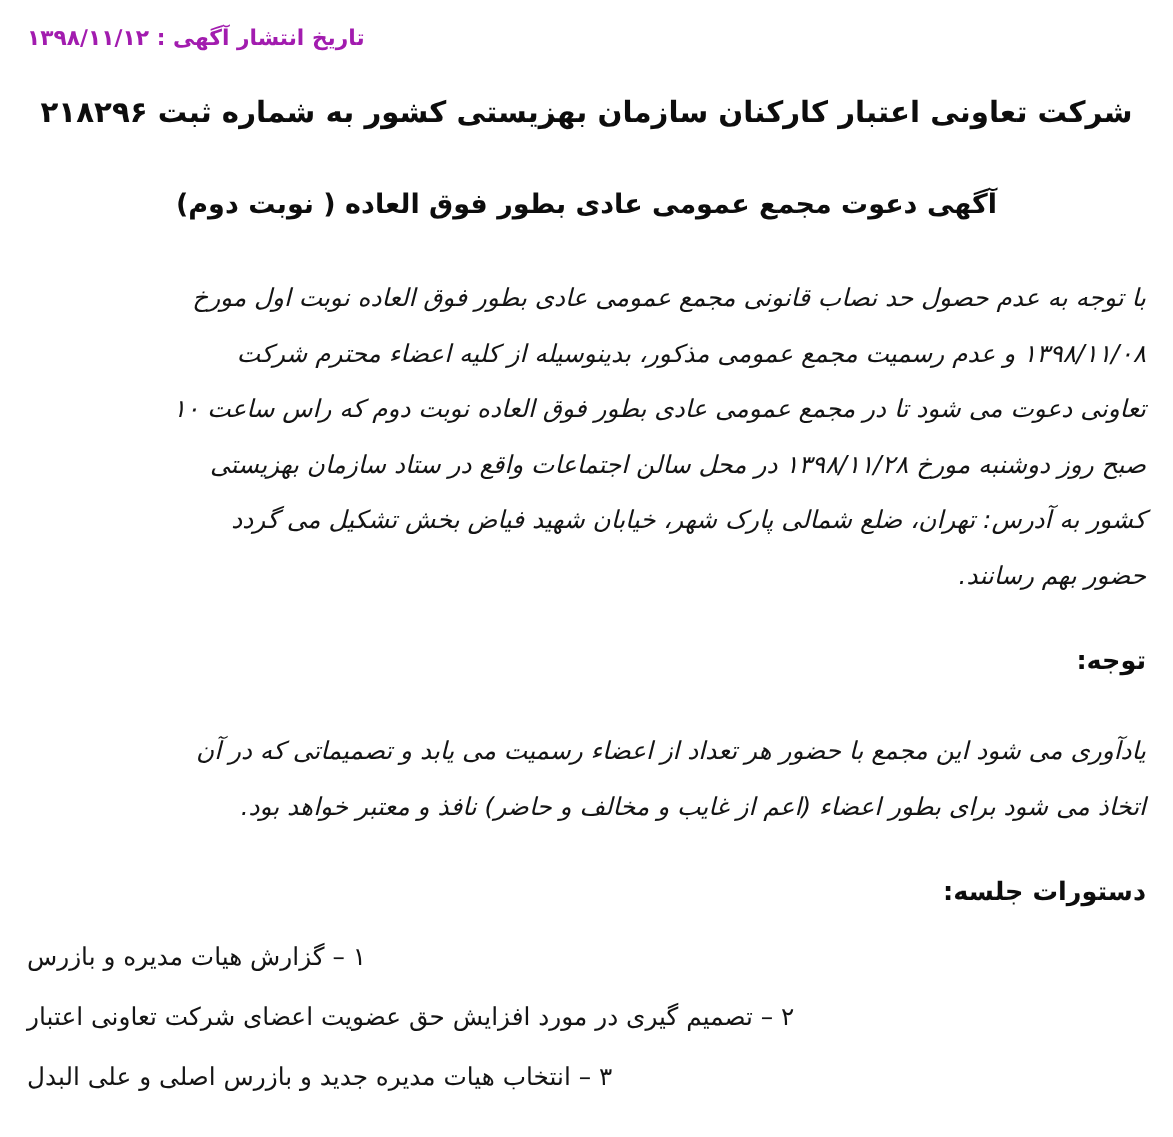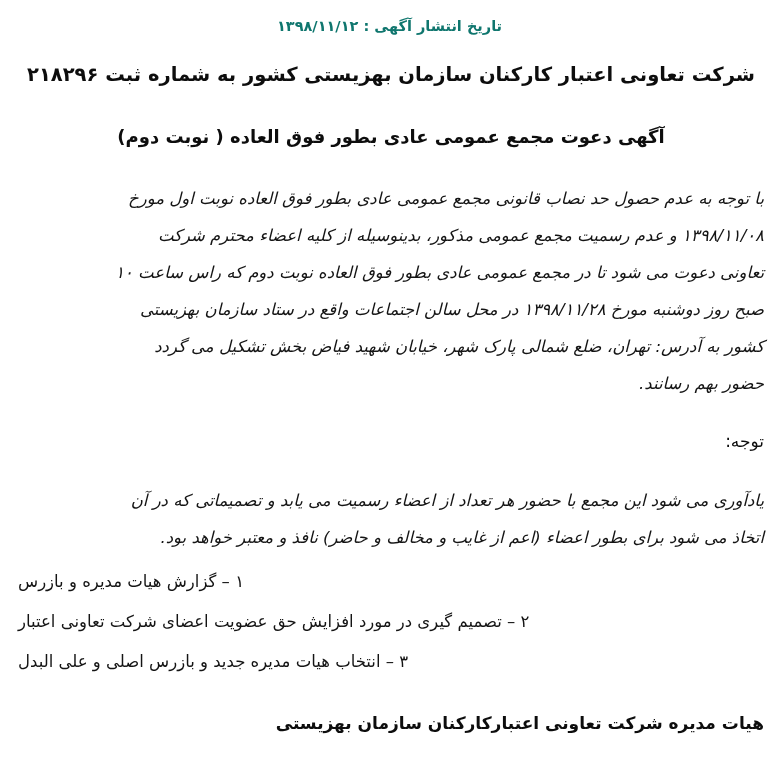--- a/index.html
+++ b/index.html
@@ -20,25 +20,25 @@
   .page {
     width: 782px;
     height: 758px;
     box-sizing: border-box;
     padding: 10px 18px 0 18px;
     position: relative;
   }
 
   
   .date-row {
-    text-align: center;
+    text-align: left;
     font-size: 14.5px;
     font-weight: bold;
     letter-spacing: 0px;
-    color: #0f766e;
+    color: #a21caf;
     padding: 6px 3px 0 0;
     height: 26px;
     line-height: 20px;
   }
 
   
   .headline-block {
     text-align: center;
     margin-top: 18px;
   }
@@ -71,21 +71,21 @@
     font-style: italic;
   }
   .para-line {
     display: block;
     white-space: nowrap;
   }
 
   
   .section-heading {
     font-size: 17px;
-    font-weight: normal;
+    font-weight: bold;
     color: #0d0d0d;
     margin-top: 26px;
     margin-bottom: 10px;
     text-align: right;
     line-height: 26px;
   }
 
   .note-block .para-line { line-height: 37px; }
 
   
@@ -138,20 +138,21 @@
 
   <div class="section-heading">توجه:</div>
 
   <div class="body-block note-block">
     <div class="para">
       <span class="para-line">یادآوری می شود این مجمع با حضور هر تعداد از اعضاء رسمیت می یابد و تصمیماتی که در آن</span>
       <span class="para-line">اتخاذ می شود برای بطور اعضاء (اعم از غایب و مخالف و حاضر) نافذ و معتبر خواهد بود.</span>
     </div>
   </div>
 
+  <div class="section-heading">دستورات جلسه:</div>
 
   <ul class="agenda-list">
     <li class="agenda-item">۱ – گزارش هیات مدیره و بازرس</li>
     <li class="agenda-item">۲ – تصمیم گیری در مورد افزایش حق عضویت اعضای شرکت تعاونی اعتبار</li>
     <li class="agenda-item">۳ – انتخاب هیات مدیره جدید و بازرس اصلی و علی البدل</li>
   </ul>
 
   <div class="footer-block">
     <span class="footer-line">هیات مدیره شرکت تعاونی اعتبارکارکنان سازمان بهزیستی</span>
 

